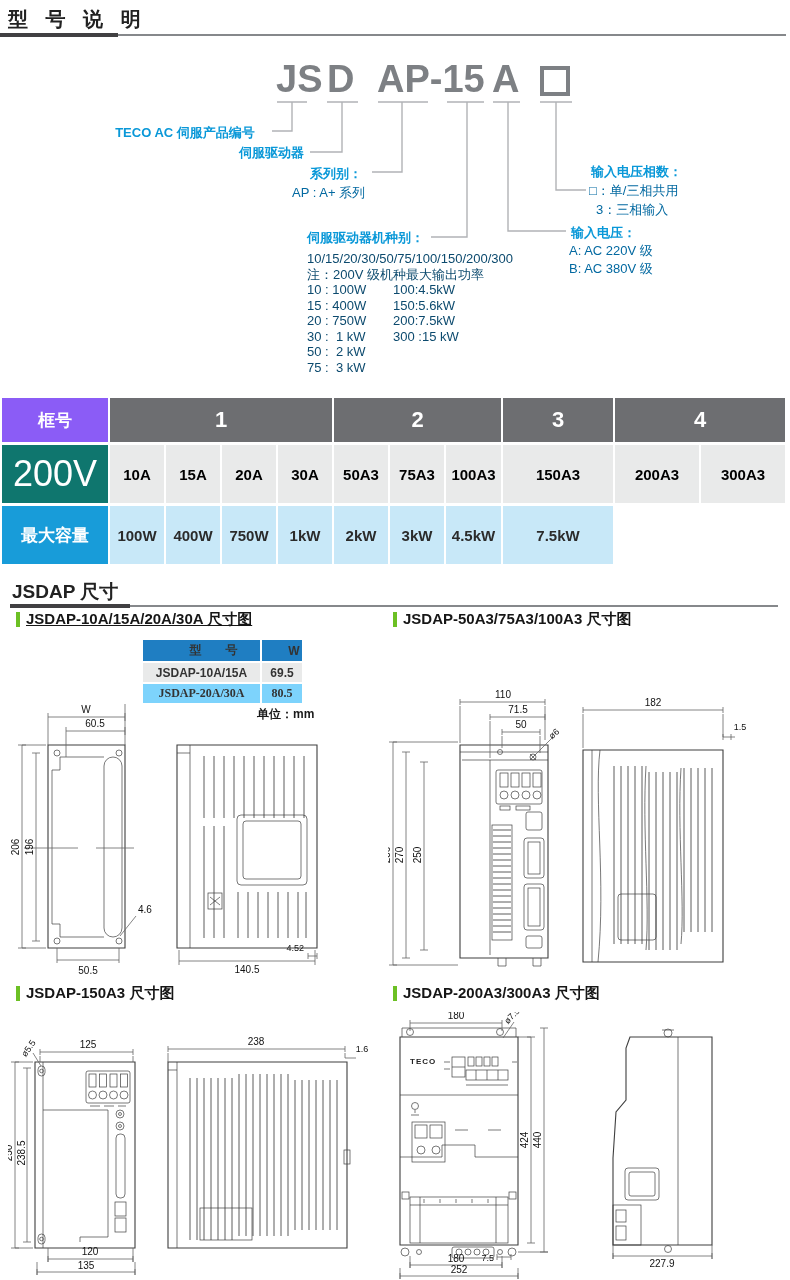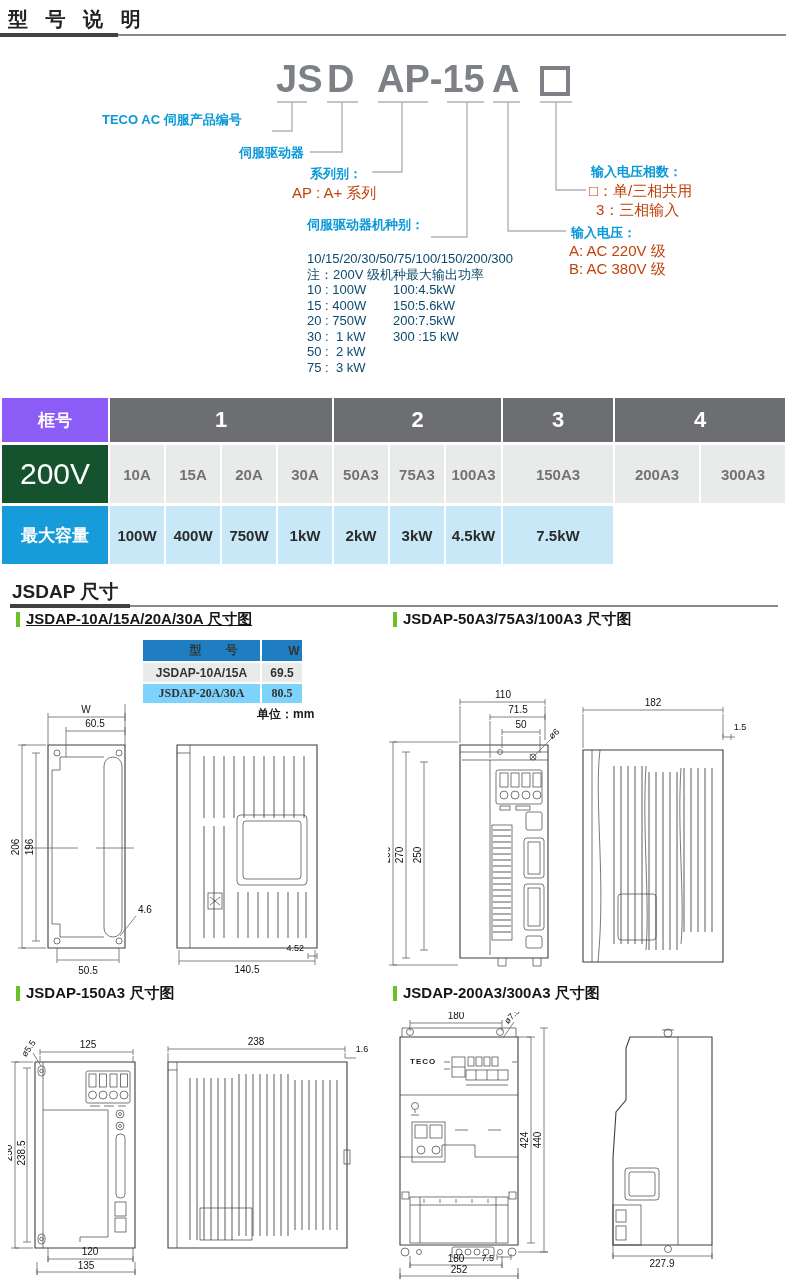--- a/index.html
+++ b/index.html
@@ -7,34 +7,34 @@
        font-family:"Liberation Sans","DejaVu Sans",sans-serif;color:#1a1a1a;}
   .abs{position:absolute;}
   
   .page-title{left:8px;top:6px;font-size:20px;font-weight:bold;letter-spacing:6px;color:#222;}
   .rule-thick{background:#414042;height:4px;}
   .rule-thin{background:#86888b;height:2px;}
   
   .model-part{top:60px;font-size:38px;font-weight:bold;color:#7d8084;line-height:1;}
   .model-box{left:540px;top:66px;width:22px;height:22px;border:4px solid #7d8084;}
   .blue-lbl{font-size:13px;font-weight:bold;color:#0998d8;white-space:nowrap;}
-  .blk-lbl{font-size:15px;color:#c2410c;white-space:nowrap;}
+  .blk-lbl{font-size:13px;color:#0369a1;white-space:nowrap;}
   .type-rows{font-size:13px;line-height:15.5px;color:#0c4a6e;}
   .trow{display:flex;}
   .tc1{width:86px;white-space:pre;}
   .tc2{white-space:pre;}
   
   .cap-table{left:2px;top:398px;width:786px;display:grid;
      grid-template-columns:106px 54px 54px 54px 54px 54px 54px 55px 110px 84px 84px;
      grid-template-rows:44px 58px 58px;gap:3px 2px;}
   .cell{display:flex;align-items:center;justify-content:center;}
   .cell.f{background:#8b5cf6;color:#fff;font-size:17px;font-weight:bold;}
   .cell.g{background:#6d6e71;color:#fff;font-size:22px;font-weight:bold;}
-  .cell.v{background:#14532d;color:#fff;font-size:30px;}
-  .cell.m{background:#e9eaea;color:#737373;font-size:15px;font-weight:bold;}
+  .cell.v{background:#0f766e;color:#fff;font-size:36px;}
+  .cell.m{background:#e9eaea;color:#000000;font-size:15px;font-weight:bold;}
   .cell.cl{background:#189cd9;color:#fff;font-size:17px;font-weight:bold;}
   .cell.c{background:#c8e8f8;color:#2b2b2b;font-size:15px;font-weight:bold;}
   
   .sec2-title{left:12px;top:579px;font-size:19px;font-weight:bold;color:#222;}
   .subhead{display:flex;align-items:center;gap:6px;font-size:15px;font-weight:bold;color:#161616;white-space:nowrap;}
   .gbar{width:4px;height:15px;background:#6cc024;}
   
   .wtable{left:143px;top:640px;display:grid;grid-template-columns:117px 40px;grid-template-rows:21px 19px 19px;gap:2px;}
   .wtable .h{background:#1f7ec2;color:#fff;font-size:13px;font-weight:bold;white-space:pre;padding-left:24px;}
   .wtable .r1{background:#e9eaea;}
@@ -64,25 +64,25 @@
 <div class="abs model-part" style="left:377px;">AP-15</div>
 <div class="abs model-part" style="left:492px;">A</div>
 <div class="abs model-box"></div>
 
 <svg class="abs" style="left:0;top:55px;" width="790" height="340" viewBox="0 55 790 340">
   <path fill="none" stroke="#b1b3b6" stroke-width="1.4" d="M277,102H307 M327,102H358 M378,102H428 M447,102H484 M493,102H520 M540,102H572
            M292,102V131H272 M342,102V152H310 M402,102V172H372 M467,102V237H431
            M508,102V231H566 M556,102V190H586"></path>
 </svg>
 
-<div class="abs blue-lbl" style="left:102px;top:111px;width:166px;text-align:left;">TECO AC 伺服产品编号</div>
+<div class="abs blue-lbl" style="left:102px;top:124px;width:166px;text-align:center;">TECO AC 伺服产品编号</div>
 <div class="abs blue-lbl" style="left:186px;top:144px;width:118px;text-align:right;">伺服驱动器</div>
 <div class="abs blue-lbl" style="left:310px;top:165px;">系列别：</div>
 <div class="abs blk-lbl" style="left:292px;top:184px;">AP : A+ 系列</div>
-<div class="abs blue-lbl" style="left:307px;top:216px;">伺服驱动器机种别：</div>
+<div class="abs blue-lbl" style="left:307px;top:229px;">伺服驱动器机种别：</div>
 
 <div class="abs type-rows" style="left:307px;top:251px;">
   <div>10/15/20/30/50/75/100/150/200/300</div>
   <div>注：200V 级机种最大输出功率</div>
   <div class="trow">
       <span class="tc1">10 : 100W</span>
       <span class="tc2">100:4.5kW</span>
     </div>
   <div class="trow">
       <span class="tc1">15 : 400W</span>

